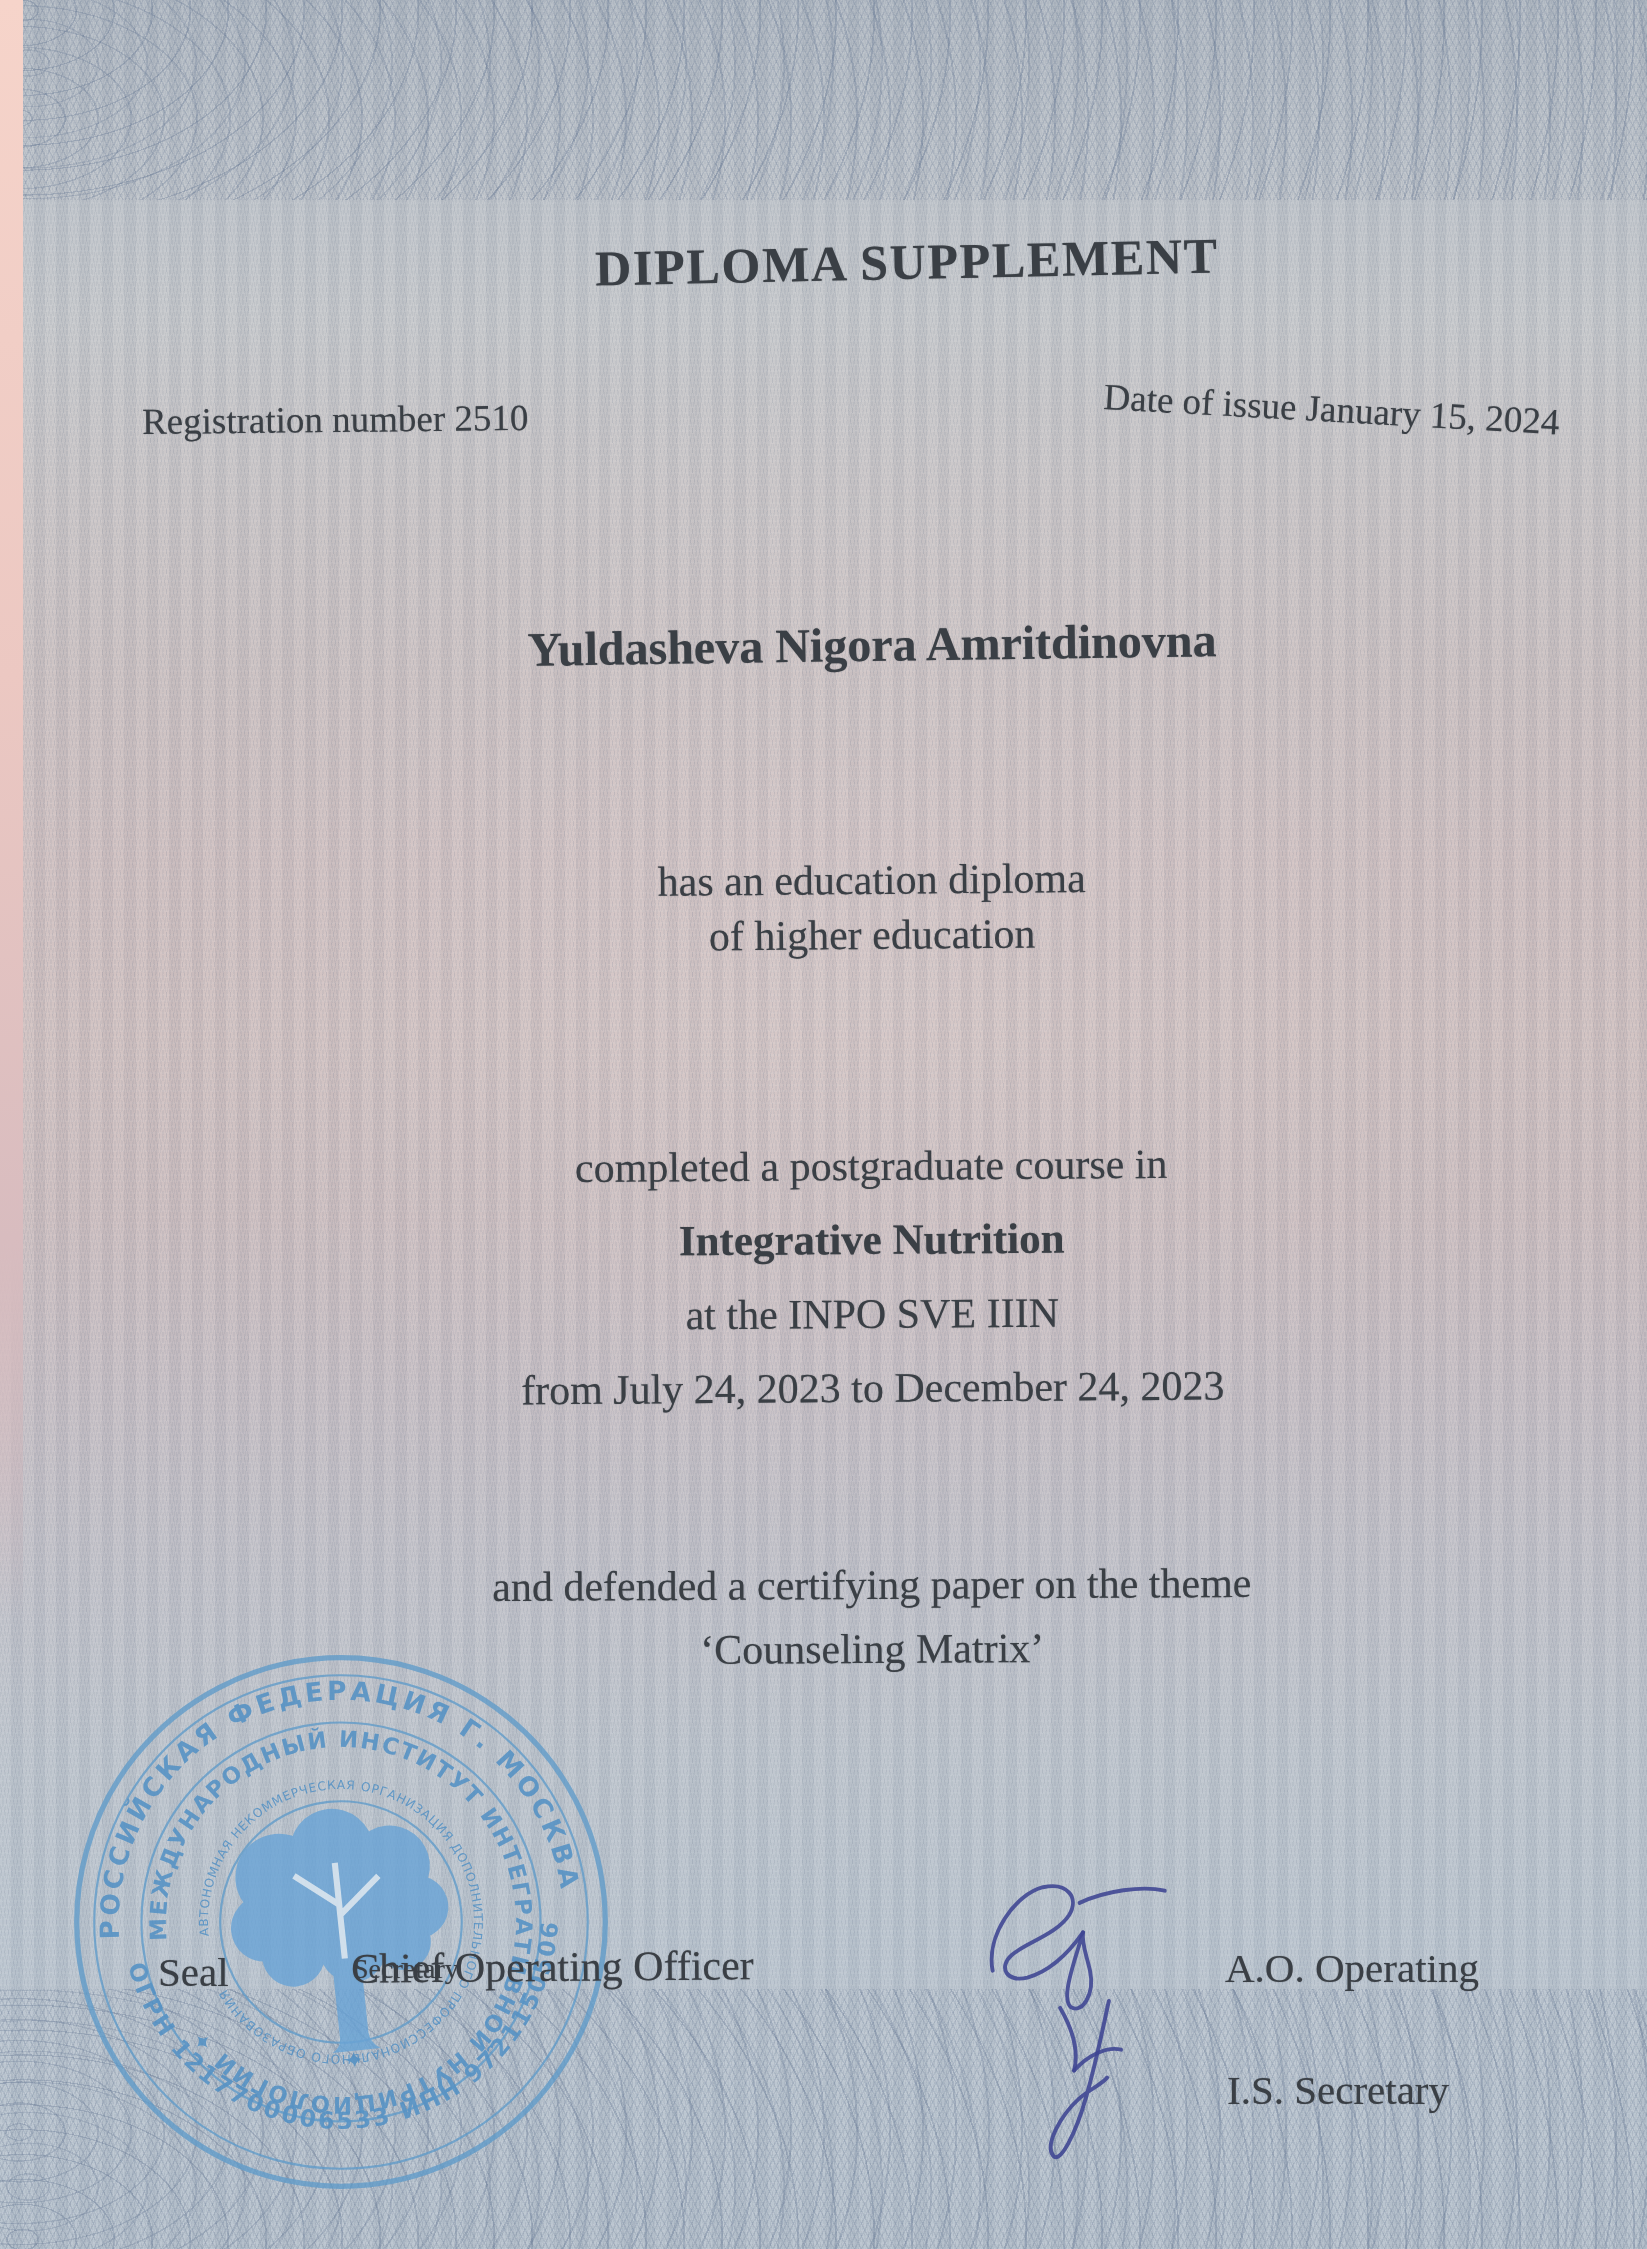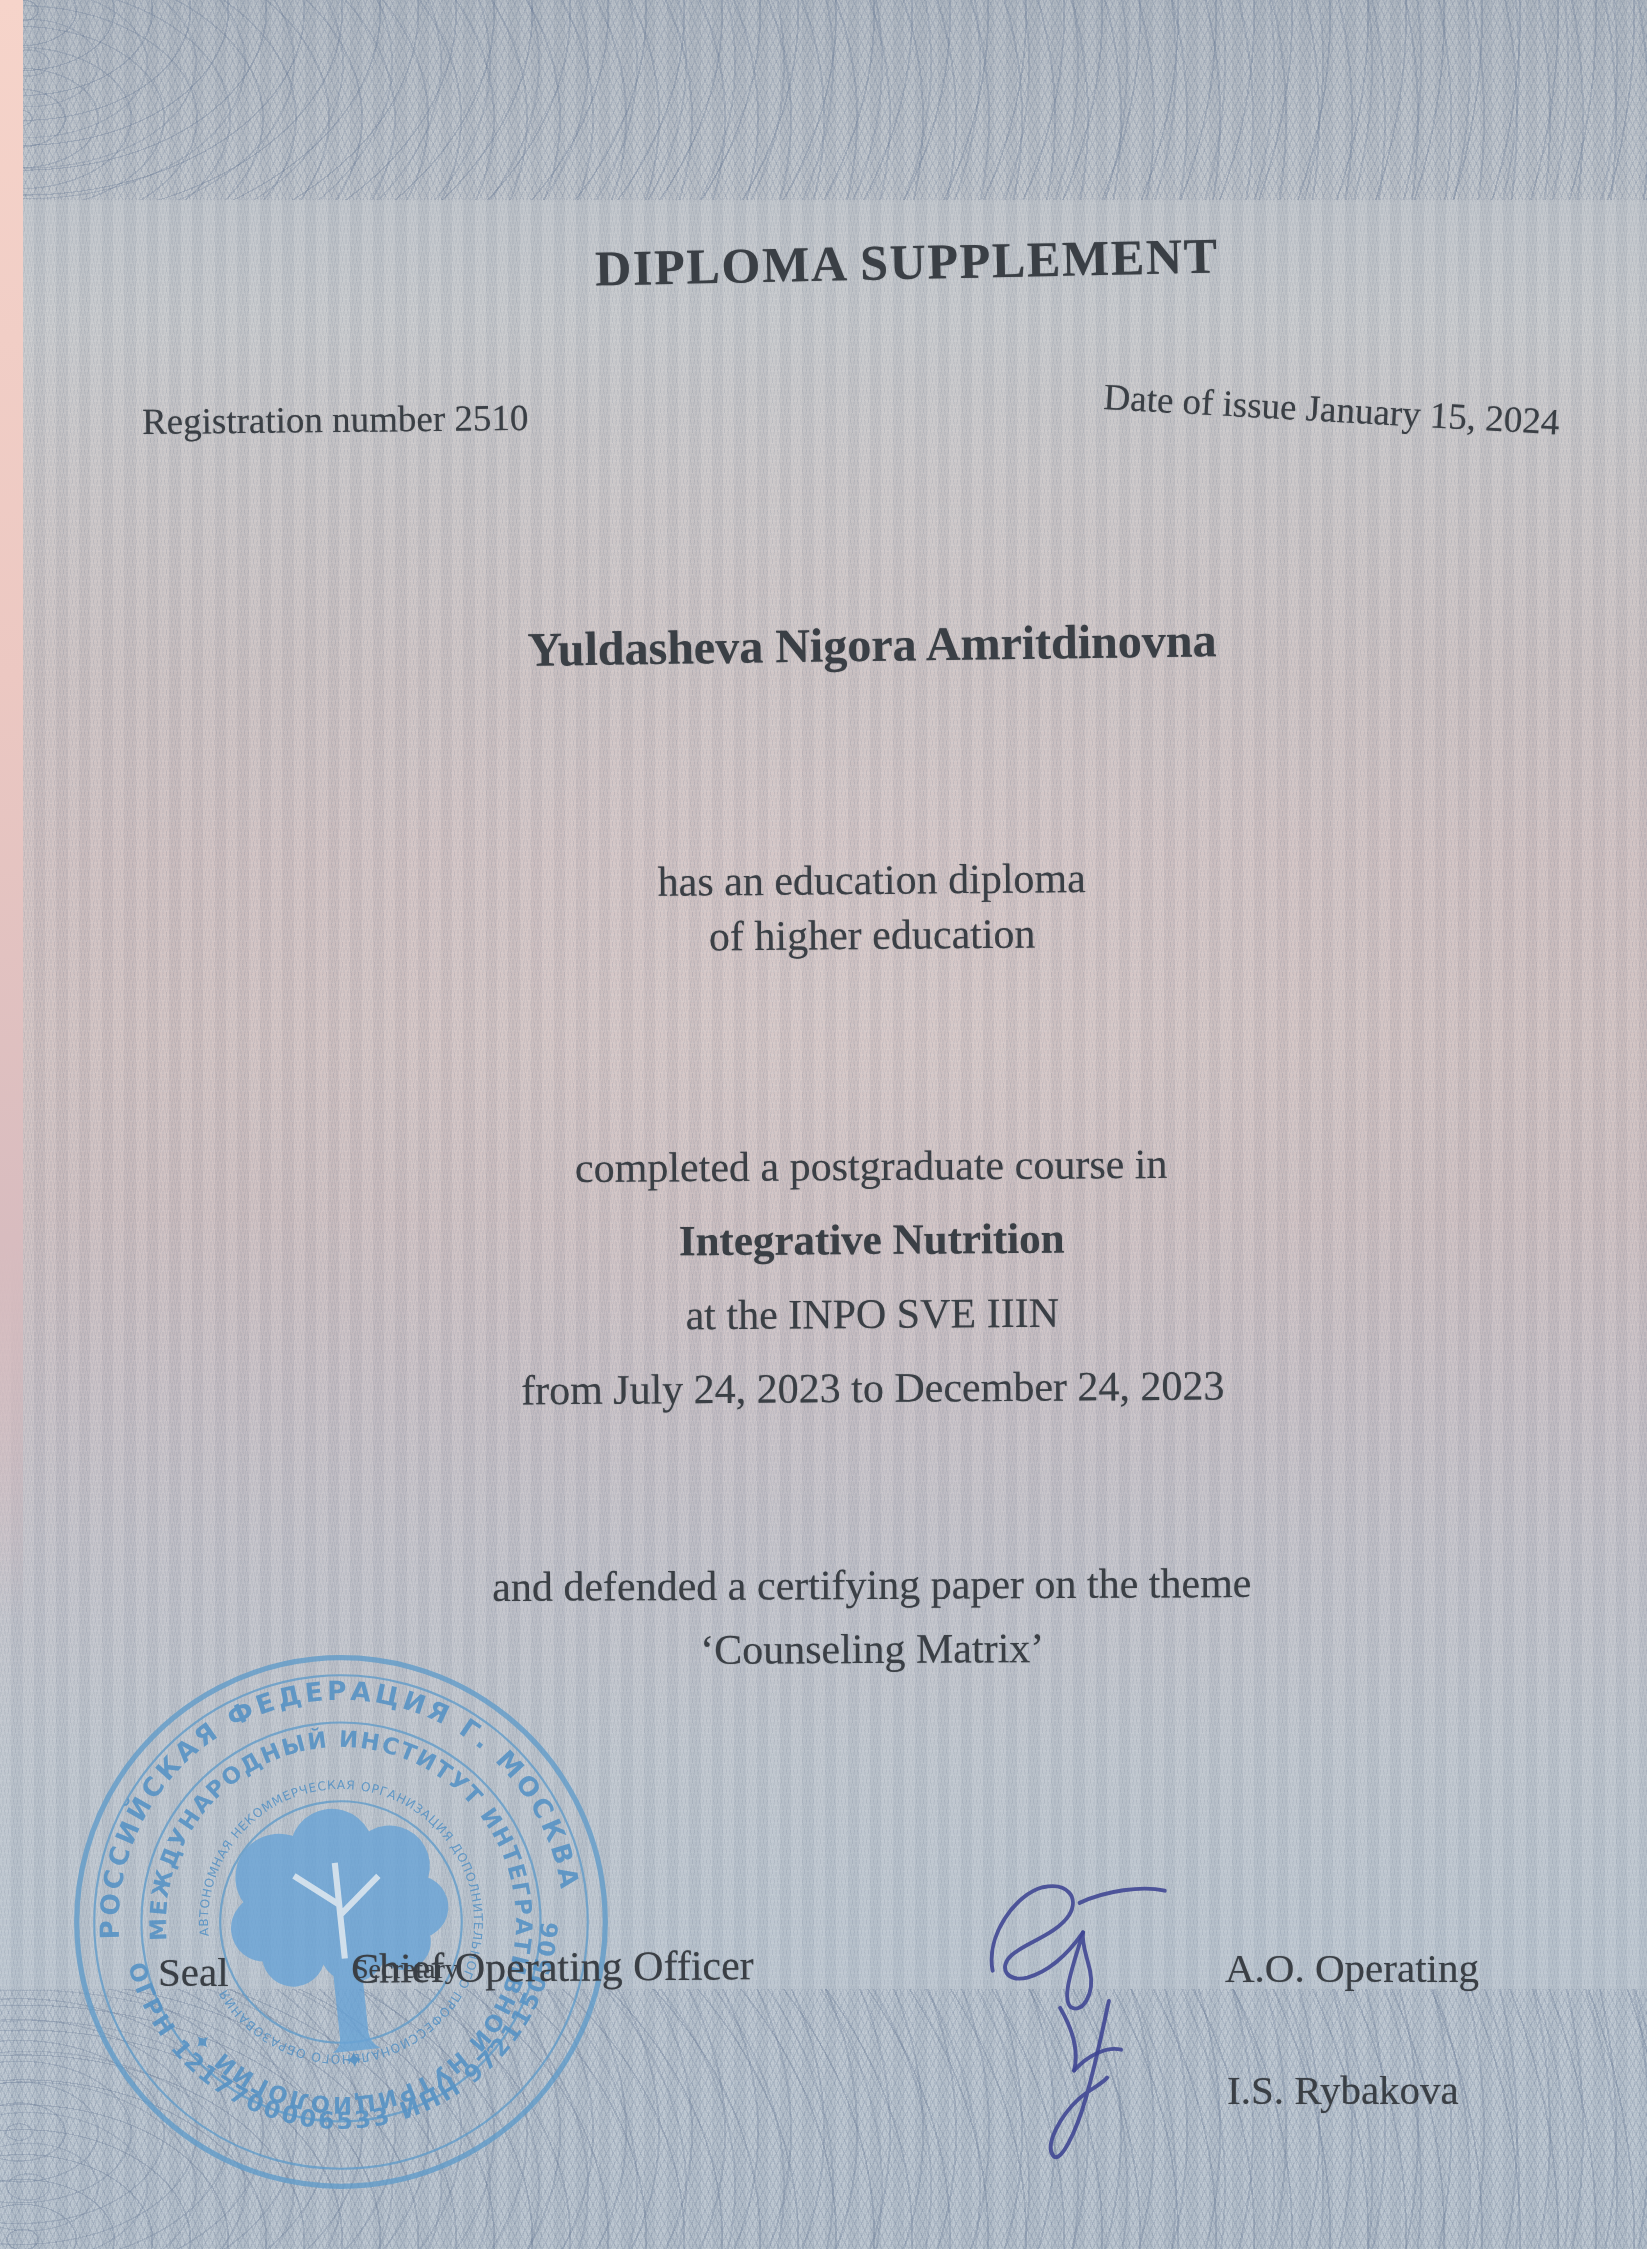--- a/index.html
+++ b/index.html
@@ -145,21 +145,21 @@
       <path d="M305 368 L305 452 Q305 462 295 468 L350 468 Q338 460 338 448 L338 368 Z"></path>
     </g>
     <path d="M320 252 L320 362 M320 300 L272 262 M320 312 L368 272" stroke="rgba(230,238,245,0.85)" stroke-width="7" fill="none"></path>
     <text x="320" y="488" text-anchor="middle" class="ring-text big2">✦</text>
   </svg>
 
   <div class="t seal-label">Seal</div>
   <div class="t officer-title">Chief Operating Officer</div>
   <div class="t secretary-title">Secretary</div>
   <div class="t officer-name">A.O. Operating</div>
-  <div class="t secretary-name">I.S. Rybakova</div>
+  <div class="t secretary-name">I.S. Secretary</div>
 
   <svg class="sig sig1" viewBox="0 0 260 185">
     <path d="M18,118 C10,78 44,30 76,22 C104,16 118,34 106,54 C92,76 56,86 40,100 C24,114 34,132 58,126 C86,118 108,94 122,74"></path>
     <path d="M118,40 C148,26 190,20 216,26"></path>
     <path d="M122,74 C112,108 96,150 108,160 C120,168 136,146 130,118 C126,100 120,86 122,74"></path>
   </svg>
 
   <svg class="sig sig2" viewBox="0 0 170 215">
     <path d="M30,16 C44,40 52,64 46,88"></path>
     <path d="M86,8 C78,44 72,76 60,118 C48,160 30,196 22,186 C12,174 30,140 52,120 C66,108 78,104 84,96"></path>

